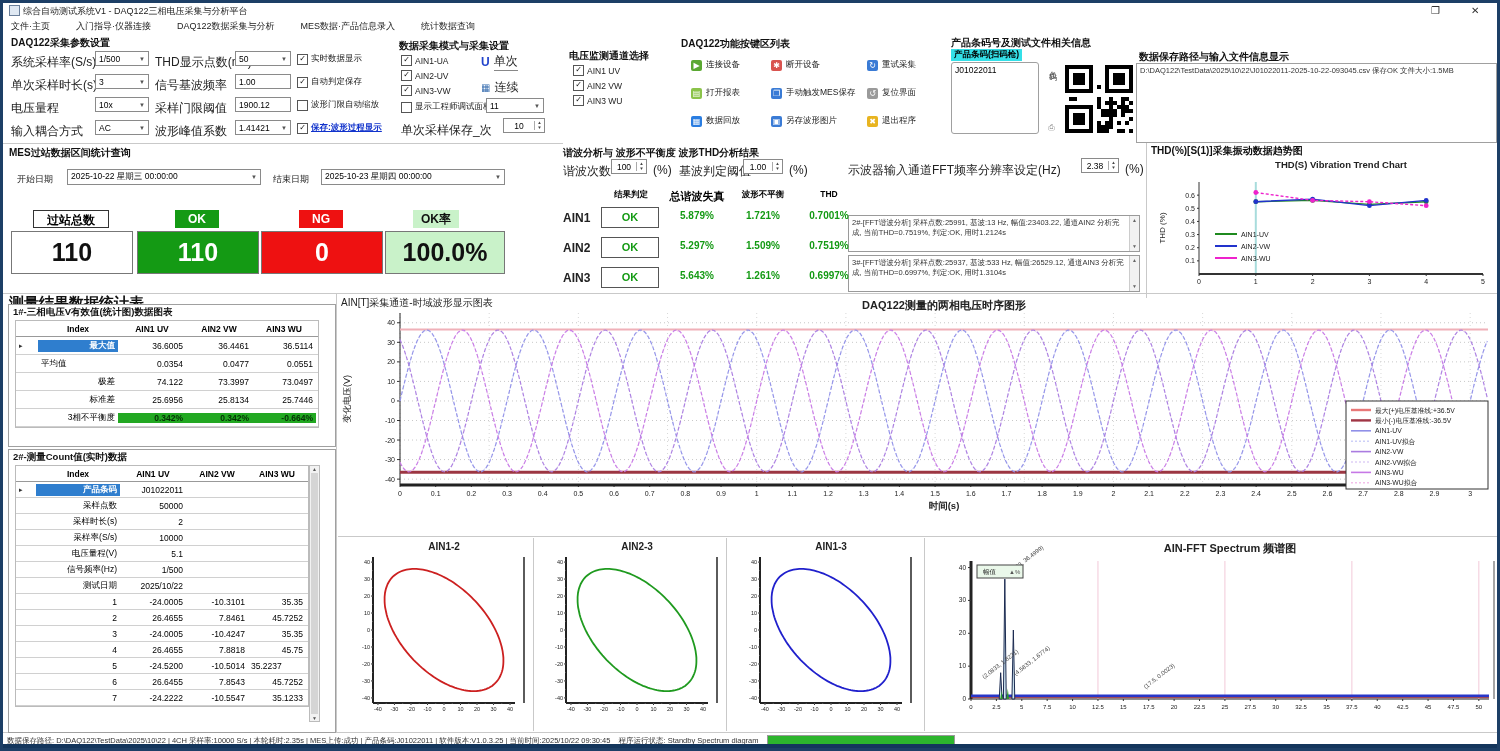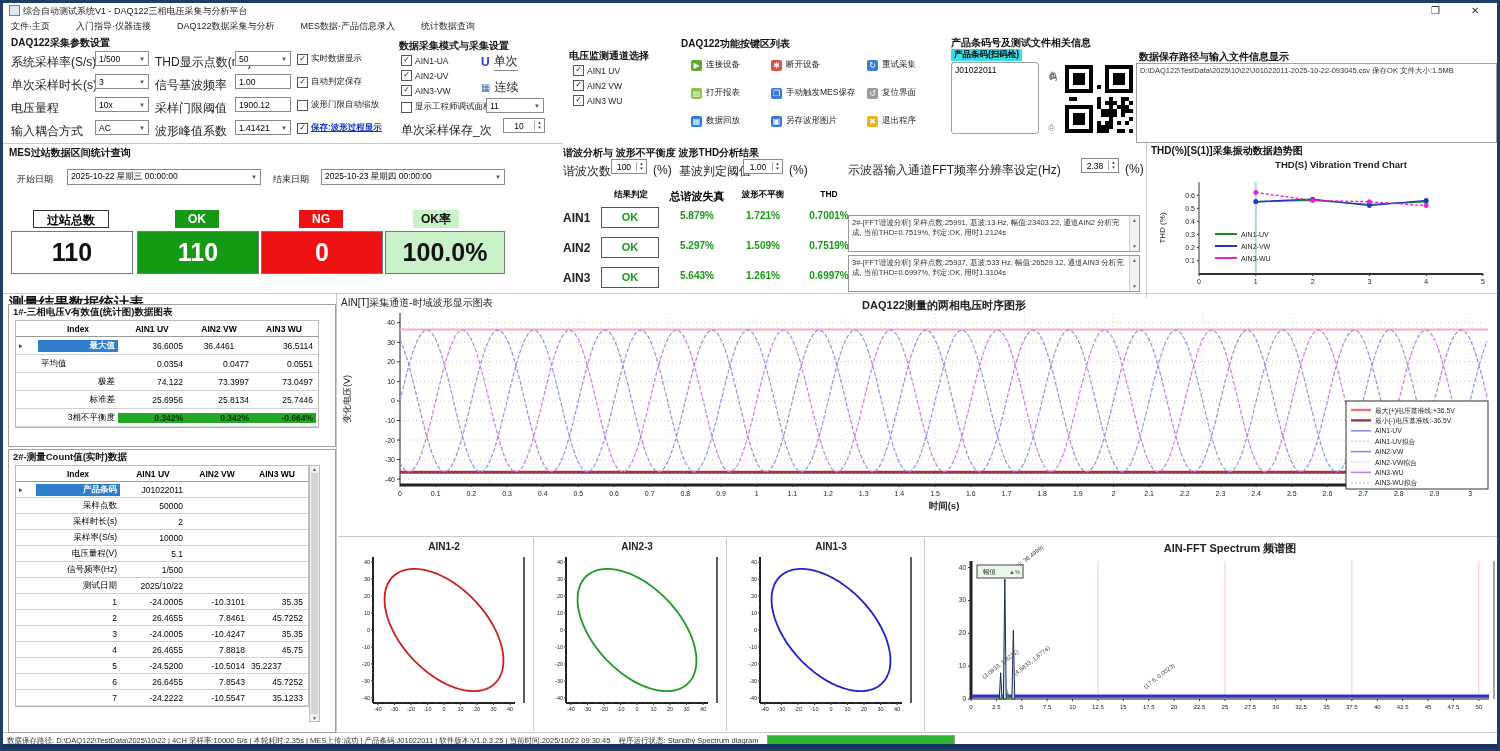--- a/index.html
+++ b/index.html
@@ -294,21 +294,21 @@
         <div class="gt-cell"></div>
         <div class="gt-cell" style="font-weight:bold;text-align:center">Index</div>
         <div class="gt-cell" style="font-weight:bold;text-align:center">AIN1 UV</div>
         <div class="gt-cell" style="font-weight:bold;text-align:center">AIN2 VW</div>
         <div class="gt-cell" style="font-weight:bold;text-align:center">AIN3 WU</div>
       </div>
       <div class="gt-row" style="grid-template-columns: 22px 80px 68px 66px 64px; height: 17px;">
         <div class="gt-cell" style="color:#333;font-size:7px;">▸</div>
         <div class="gt-cell" style="text-align:right;background:#2f7ece;color:#fff;font-weight:bold;">最大值</div>
         <div class="gt-cell" style="text-align:right;">36.6005</div>
-        <div class="gt-cell" style="text-align:center;">36.4461</div>
+        <div class="gt-cell" style="text-align:right;">36.4461</div>
         <div class="gt-cell" style="text-align:right;">36.5114</div>
       </div>
       <div class="gt-row" style="grid-template-columns: 22px 80px 68px 66px 64px; height: 17px;">
         <div class="gt-cell" style="color:#333;font-size:7px;"></div>
         <div class="gt-cell" style="text-align:left;">平均值</div>
         <div class="gt-cell" style="text-align:right;">0.0354</div>
         <div class="gt-cell" style="text-align:right;">0.0477</div>
         <div class="gt-cell" style="text-align:right;">0.0551</div>
       </div>
       <div class="gt-row" style="grid-template-columns: 22px 80px 68px 66px 64px; height: 17px;">

